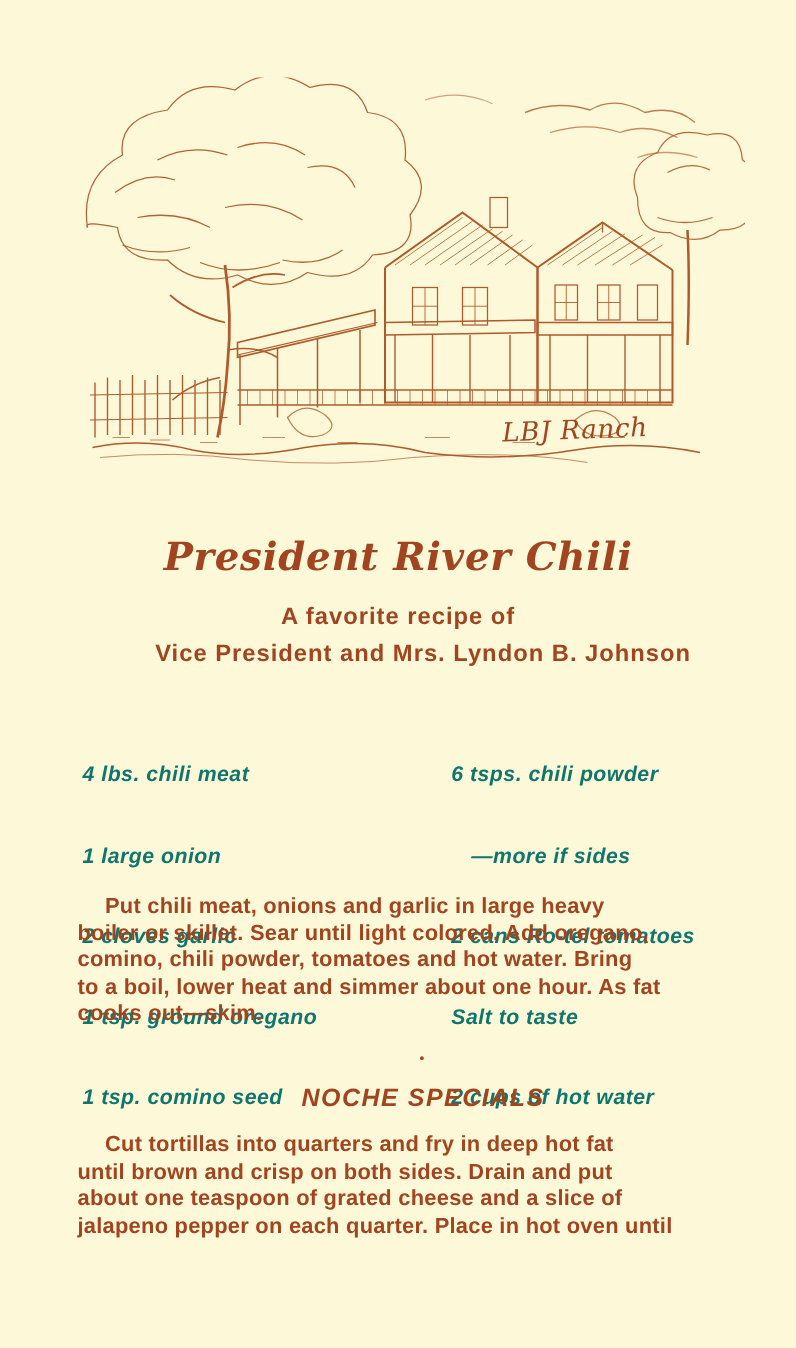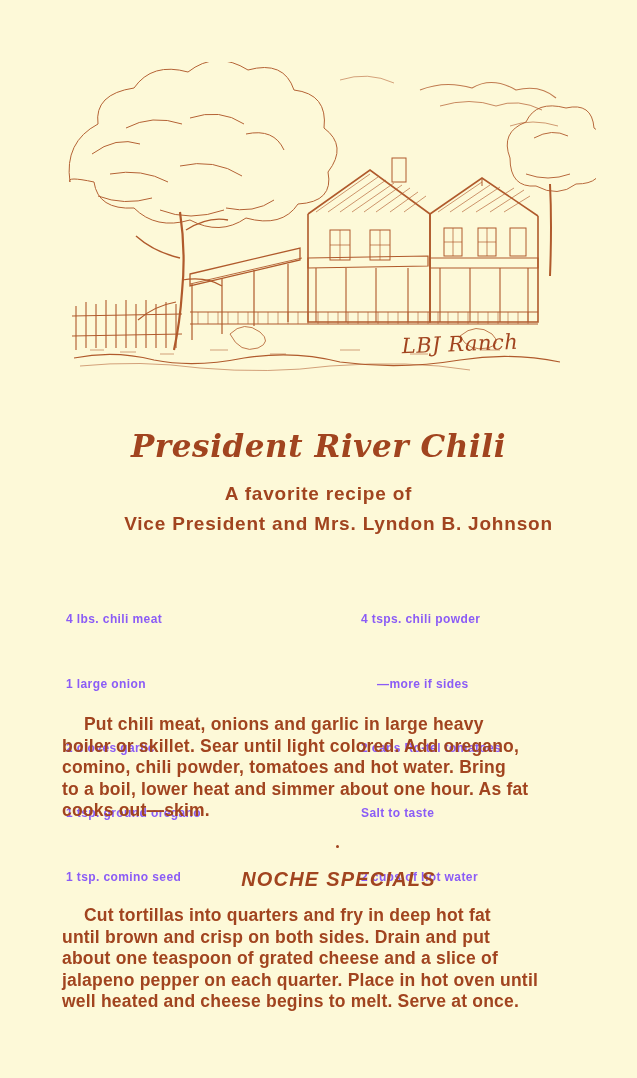--- a/index.html
+++ b/index.html
@@ -87,26 +87,27 @@
   
   .ingredients {
     position: absolute;
     left: 66px;
     top: 566px;
     width: 510px;
     display: flex;
     justify-content: flex-start;
   }
   .ing-col {
-    font-size: 12px;
+    font-size: 17px;
     line-height: 21.5px;
     font-weight: bold;
     letter-spacing: 0.4px;
-    color: #8b5cf6;
+    color: #0f766e;
     white-space: pre;
+    font-style: italic;
   }
   .ing-col.left { width: 295px; }
   .ing-col.right { width: 215px; }
   .ing-line { display: block; }
   .ing-line.indent { padding-left: 16px; }
   
   .para {
     position: absolute;
     left: 62px;
     width: 515px;
@@ -238,21 +239,21 @@
 
   <div class="ingredients">
     <div class="ing-col left">
       <span class="ing-line">4 lbs. chili meat</span>
       <span class="ing-line">1 large onion</span>
       <span class="ing-line">2 cloves garlic</span>
       <span class="ing-line">1 tsp. ground oregano</span>
       <span class="ing-line">1 tsp. comino seed</span>
     </div>
     <div class="ing-col right">
-      <span class="ing-line">4 tsps. chili powder</span>
+      <span class="ing-line">6 tsps. chili powder</span>
       <span class="ing-line indent">—more if sides</span>
       <span class="ing-line">2 cans Ro-tel tomatoes</span>
       <span class="ing-line">Salt to taste</span>
       <span class="ing-line">2 cups of hot water</span>
     </div>
   </div>
 
   <div class="para" id="para-main">
     <span class="ln ind">Put chili meat, onions and garlic in large heavy</span>
     <span class="ln">boiler or skillet. Sear until light colored. Add oregano,</span>
@@ -262,16 +263,15 @@
   </div>
 
   <div class="dot"></div>
 
   <div class="section-head">NOCHE SPECIALS</div>
   <div class="para" id="para-noche">
     <span class="ln ind">Cut tortillas into quarters and fry in deep hot fat</span>
     <span class="ln">until brown and crisp on both sides. Drain and put</span>
     <span class="ln">about one teaspoon of grated cheese and a slice of</span>
     <span class="ln">jalapeno pepper on each quarter. Place in hot oven until</span>
-    <span class="ln">well heated and cheese begins to melt. Serve at once.</span>
   </div>
 
 </div>
 
 </body></html>

